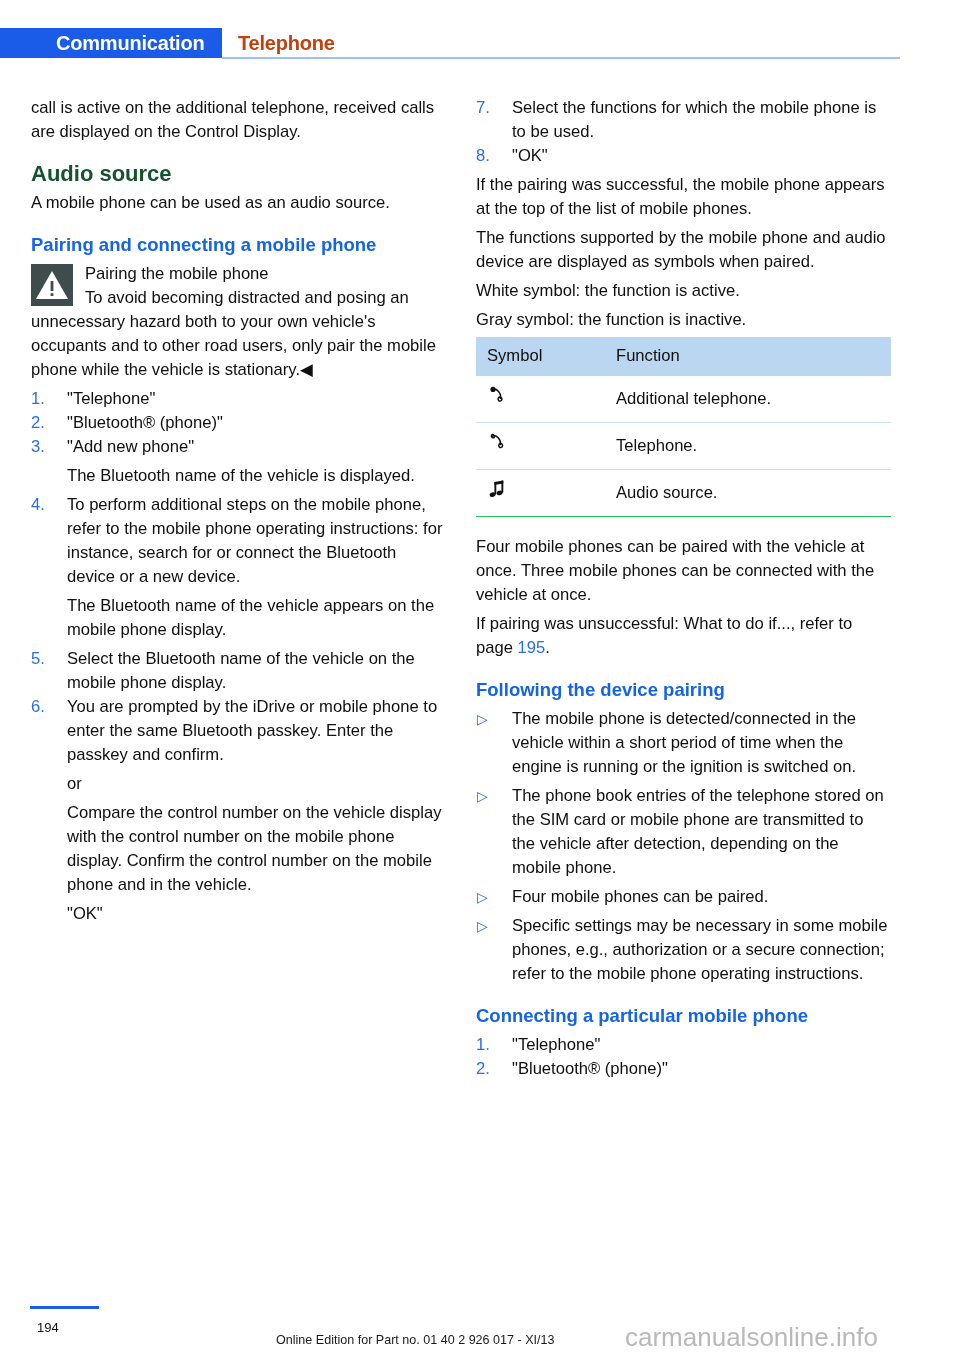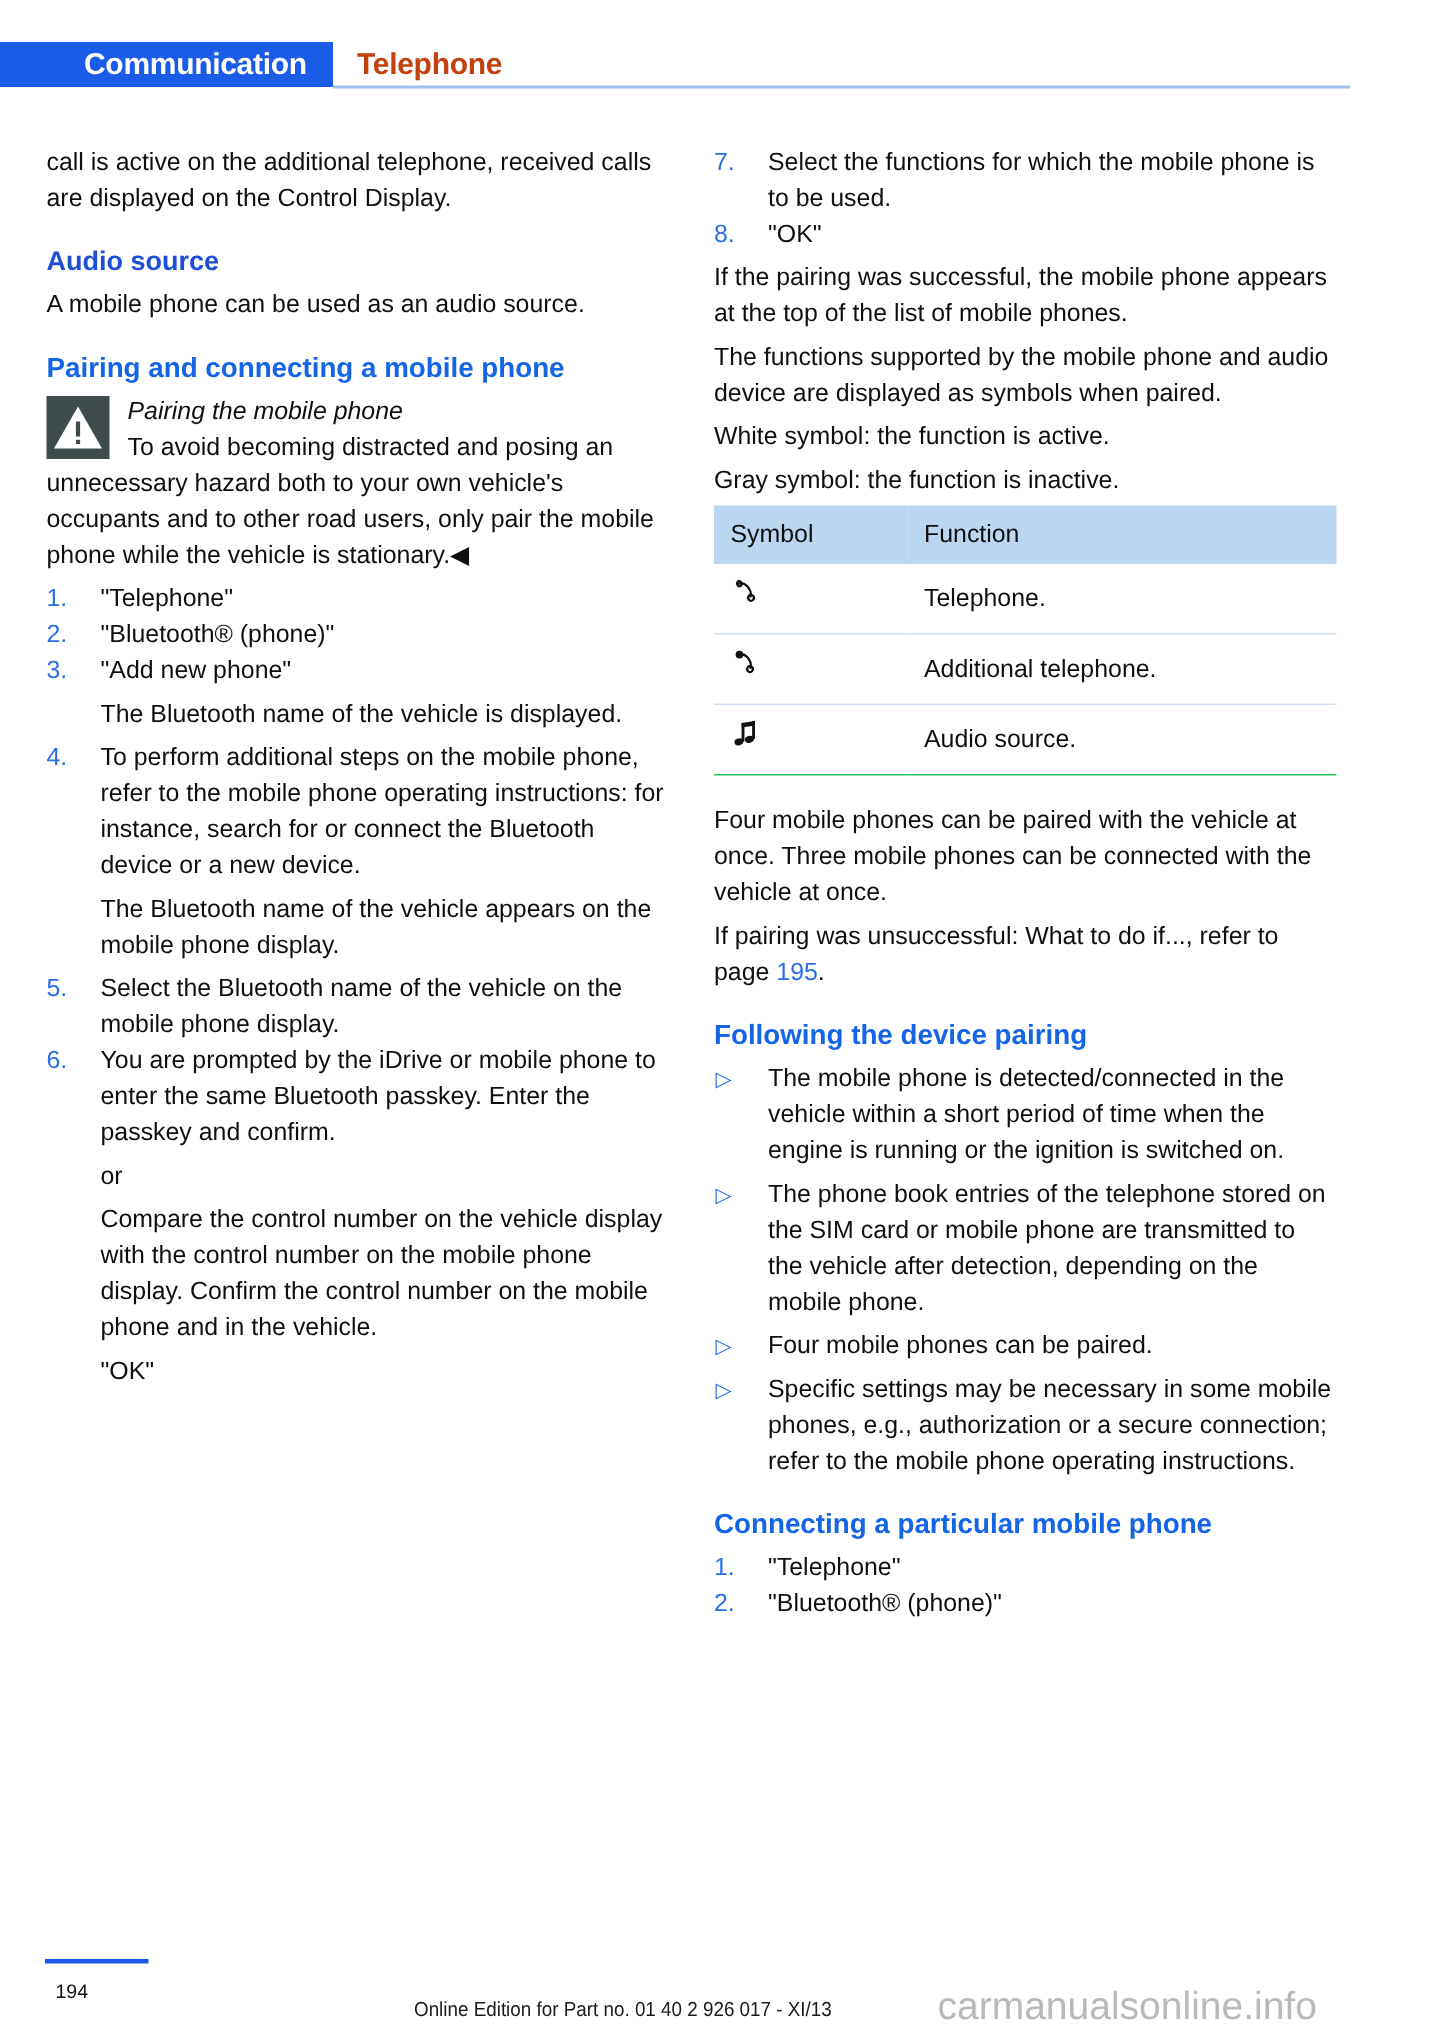--- a/index.html
+++ b/index.html
@@ -81,44 +81,43 @@
   
   h2.h-major {
     margin: 0;
     font-size: 18.5px;
     line-height: 24px;
     font-weight: bold;
     color: #1464e6;
   }
   h3.h-minor {
     margin: 0;
-    font-size: 18px;
+    font-size: 22px;
     line-height: 24px;
     font-weight: bold;
-    color: #1d4ed8;
+    color: #14532d;
   }
 
   
   .warn {
     position: relative;
     min-height: 46px;
   }
   .warn-icon {
     position: absolute;
     left: 0;
     top: 2px;
     width: 42px;
     height: 42px;
     background: #3e4c4e;
   }
   .warn-icon svg { display: block; }
   .warn-title {
     margin: 0 0 0 54px;
     line-height: 24px;
-    font-style: italic;
   }
   .warn-body {
     margin: 0;
     line-height: 24px;
   }
   .warn-body .indent-first { padding-left: 54px; }
 
   
   .olist { }
   .oitem {
@@ -328,42 +327,42 @@
         <th class="c-sym">Symbol</th>
         <th>Function</th>
       </tr>
     </thead>
     <tbody>
       <tr>
         <td class="c-sym">
           <span class="glyph" aria-hidden="true">
             <svg width="24" height="24" viewBox="0 0 24 24">
               <g fill="none" stroke="#111111" stroke-width="1.5" stroke-linecap="round">
+                <path d="M5.0 7.0 C7.0 5.6 9.5 6.3 11.3 8.2 C13.1 10.2 14.0 13.0 13.3 15.2"></path>
+                <path d="M11.6 14.6 C10.9 15.4 10.9 16.6 11.6 17.4 C12.3 18.2 13.5 18.3 14.3 17.5 C15.1 16.7 15.1 15.5 14.4 14.7 C13.7 13.9 12.4 13.8 11.6 14.6 Z"></path>
+              </g>
+              <circle cx="6.0" cy="6.4" r="2.6" fill="#111111"></circle>
+            </svg>
+          </span>
+        </td>
+        <td>Additional telephone.</td>
+      </tr>
+      <tr>
+        <td class="c-sym">
+          <span class="glyph" aria-hidden="true">
+            <svg width="24" height="24" viewBox="0 0 24 24">
+              <g fill="none" stroke="#111111" stroke-width="1.5" stroke-linecap="round">
                 <path d="M5.5 6.2 C7.4 5.2 9.6 6.0 11.2 7.8 C12.9 9.7 13.9 12.3 13.4 14.6"></path>
                 <path d="M4.6 5.2 C4.2 6.0 4.4 7.0 5.1 7.5 C5.9 8.1 6.9 7.9 7.3 7.1 C7.7 6.3 7.4 5.3 6.7 4.8 C5.9 4.2 5.0 4.4 4.6 5.2 Z"></path>
                 <path d="M12.3 14.1 C11.6 14.9 11.6 16.1 12.3 16.9 C13.0 17.7 14.2 17.8 15.0 17.0 C15.8 16.2 15.8 15.0 15.1 14.2 C14.4 13.4 13.1 13.3 12.3 14.1 Z"></path>
               </g>
             </svg>
           </span>
         </td>
         <td>Telephone.</td>
-      </tr>
-      <tr>
-        <td class="c-sym">
-          <span class="glyph" aria-hidden="true">
-            <svg width="24" height="24" viewBox="0 0 24 24">
-              <g fill="none" stroke="#111111" stroke-width="1.5" stroke-linecap="round">
-                <path d="M5.0 7.0 C7.0 5.6 9.5 6.3 11.3 8.2 C13.1 10.2 14.0 13.0 13.3 15.2"></path>
-                <path d="M11.6 14.6 C10.9 15.4 10.9 16.6 11.6 17.4 C12.3 18.2 13.5 18.3 14.3 17.5 C15.1 16.7 15.1 15.5 14.4 14.7 C13.7 13.9 12.4 13.8 11.6 14.6 Z"></path>
-              </g>
-              <circle cx="6.0" cy="6.4" r="2.6" fill="#111111"></circle>
-            </svg>
-          </span>
-        </td>
-        <td>Additional telephone.</td>
       </tr>
       <tr>
         <td class="c-sym">
           <span class="glyph" aria-hidden="true">
             <svg width="24" height="24" viewBox="0 0 24 24">
               <g fill="#111111">
                 <rect x="7.4" y="5.0" width="1.9" height="12.4"></rect>
                 <rect x="14.4" y="3.6" width="1.9" height="12.0"></rect>
                 <polygon points="7.4,5.0 16.3,3.6 16.3,6.6 7.4,8.0"></polygon>
                 <ellipse cx="5.6" cy="17.6" rx="3.0" ry="2.3" transform="rotate(-17 5.6 17.6)"></ellipse>

